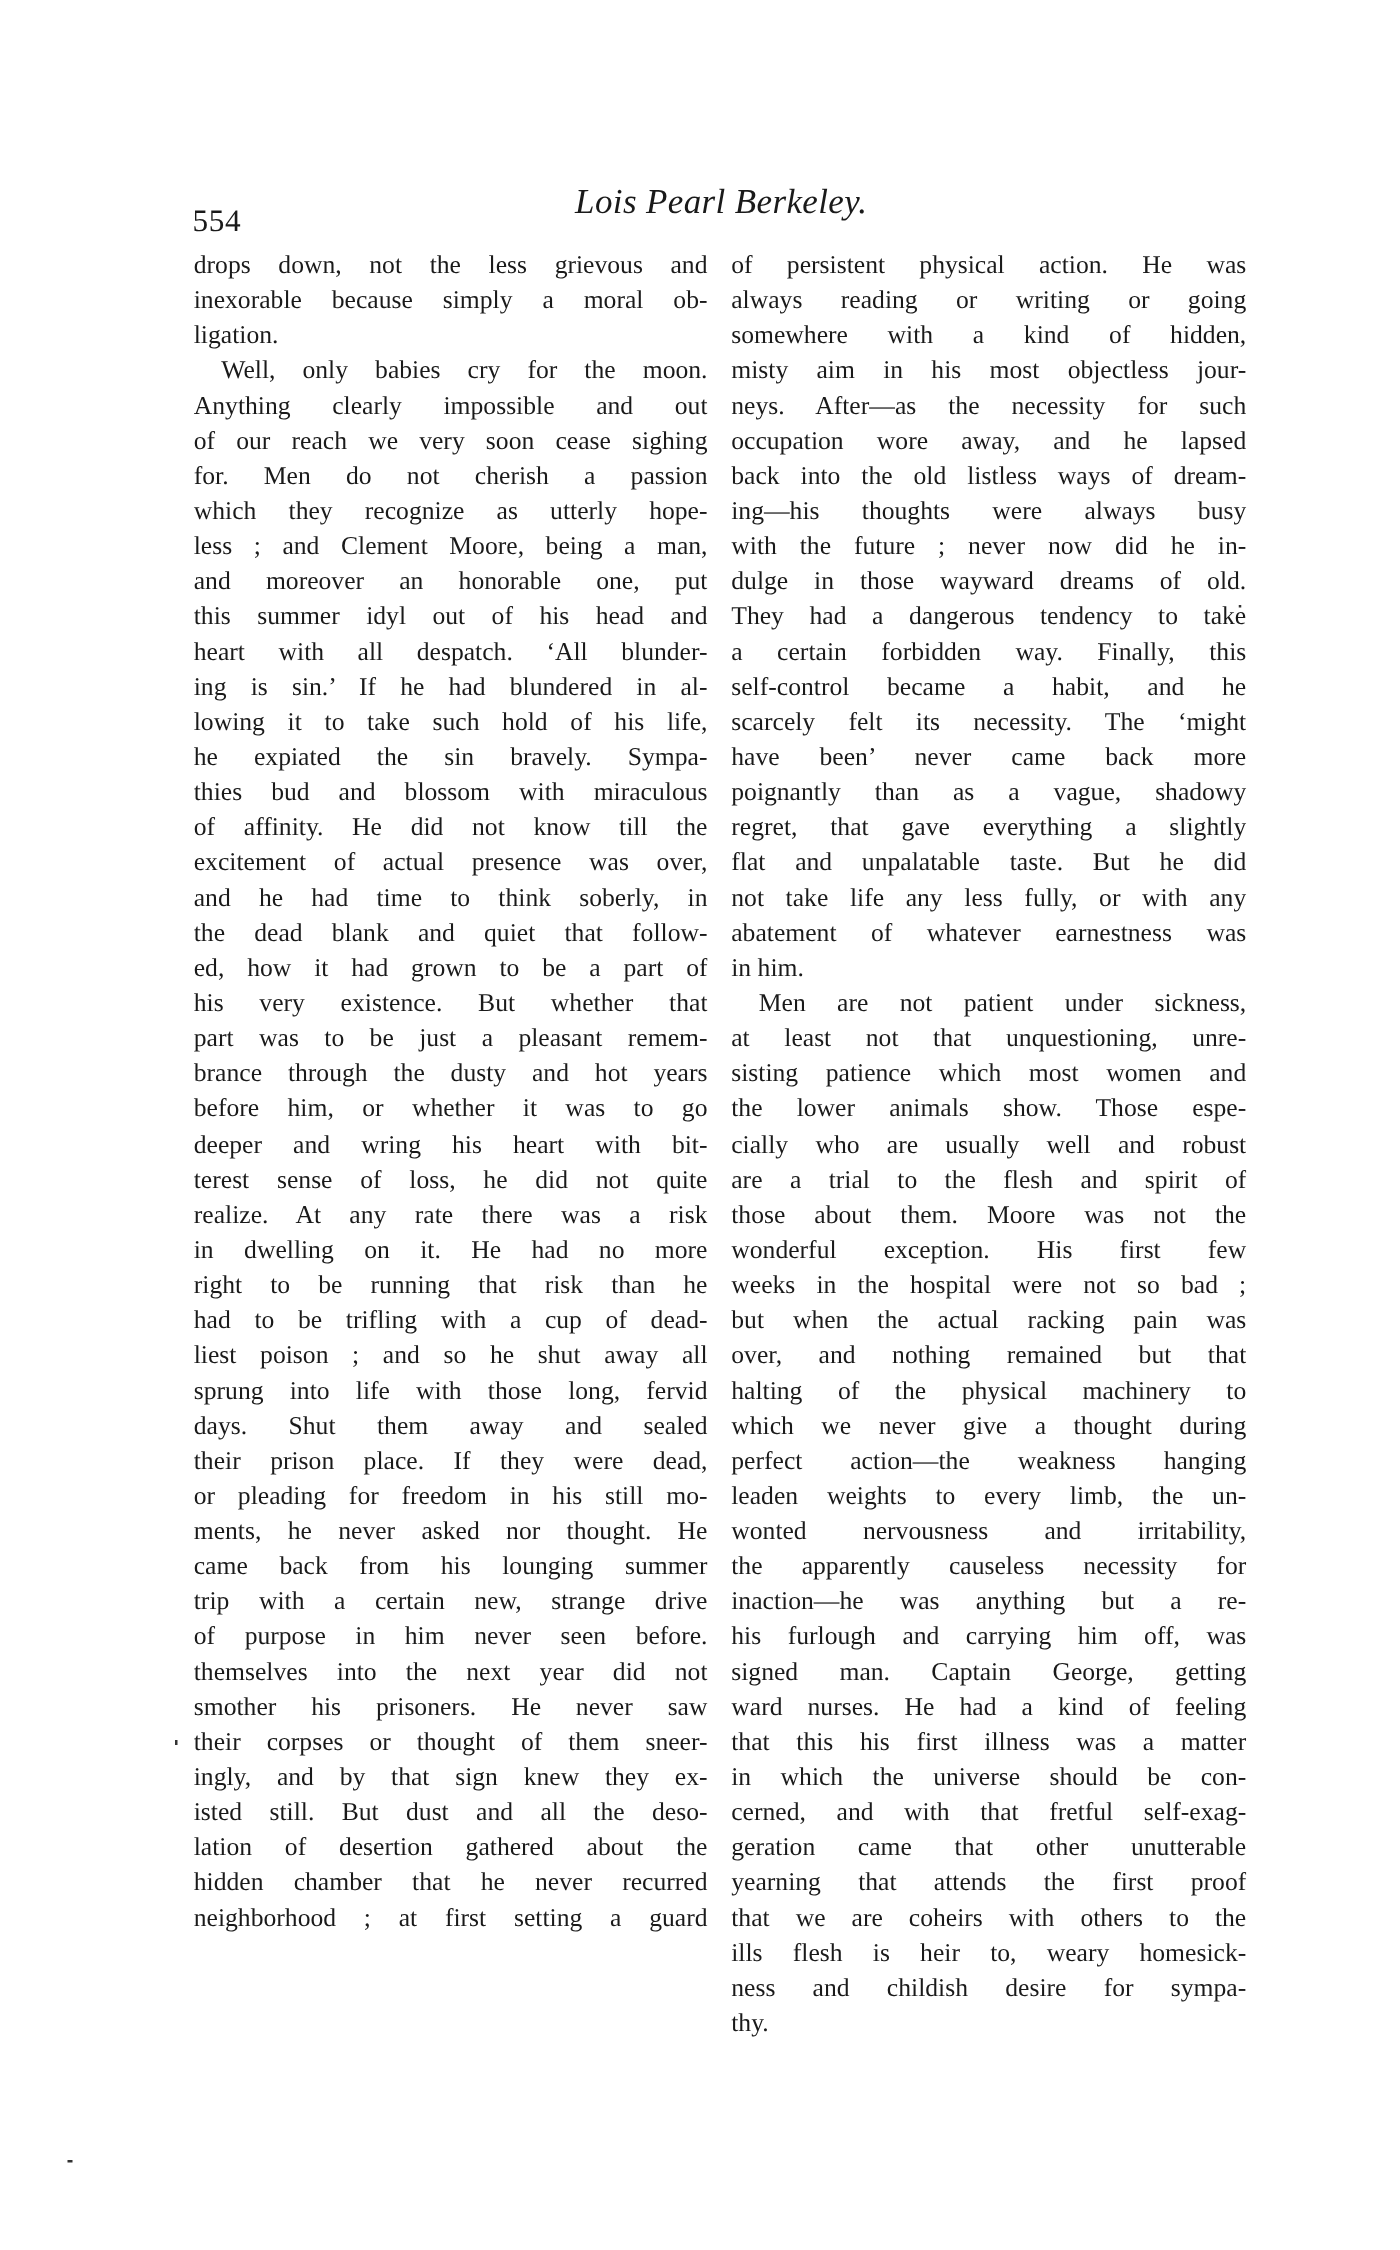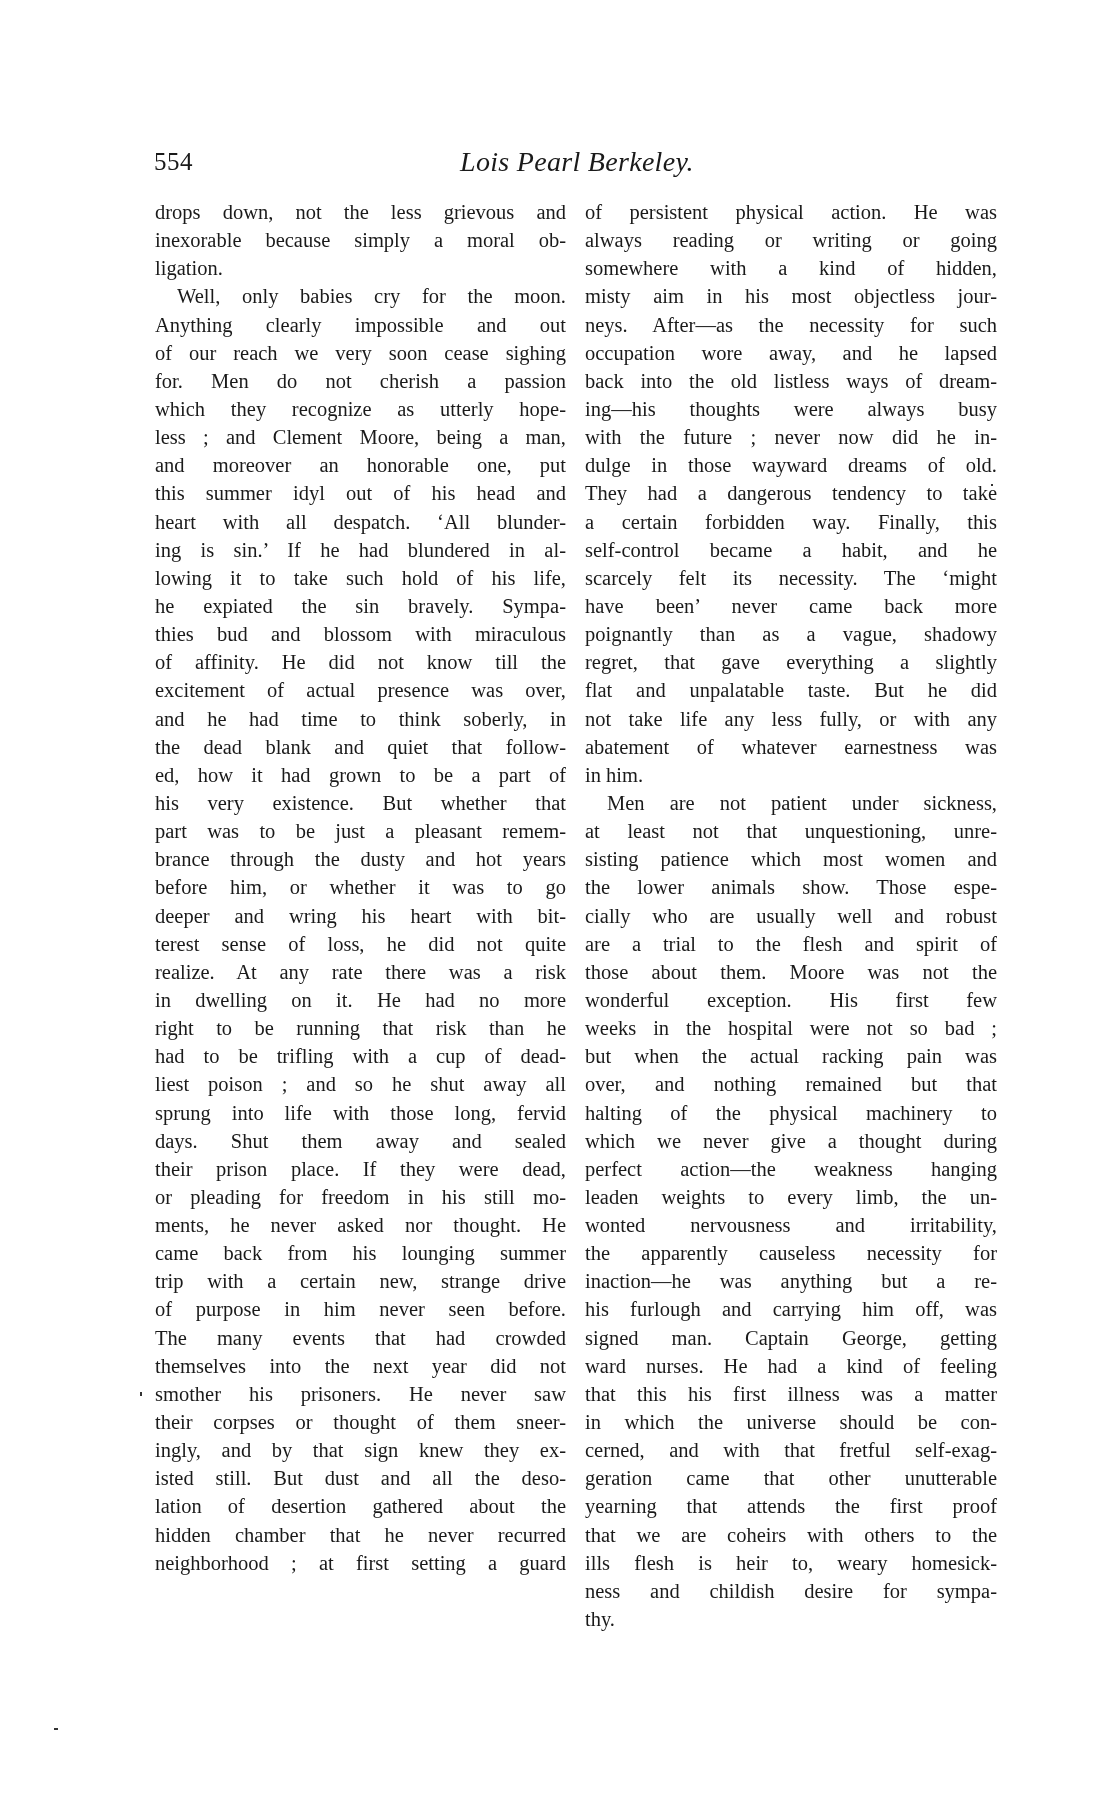--- a/index.html
+++ b/index.html
@@ -23,21 +23,21 @@
     .running-head {
       position: absolute;
       top: 148px;
       left: 154px;
       width: 826px;
       height: 34px;
     }
     .page-number {
       position: absolute;
       left: 0;
-      top: 0;
+      top: 16px;
       font-size: 25px;
       letter-spacing: 0.5px;
     }
     .running-title {
       position: absolute;
       left: 0;
       right: 0;
       top: -2px;
       text-align: center;
       font-style: italic;
@@ -115,21 +115,20 @@
       <div class="line">had to be trifling with a cup of dead-</div>
       <div class="line">liest poison ; and so he shut away all</div>
       <div class="line">sprung into life with those long, fervid</div>
       <div class="line">days.  Shut them away and sealed</div>
       <div class="line">their prison place.  If they were dead,</div>
       <div class="line">or pleading for freedom in his still mo-</div>
       <div class="line">ments, he never asked nor thought.  He</div>
       <div class="line">came back from his lounging summer</div>
       <div class="line">trip with a certain new, strange drive</div>
       <div class="line">of purpose in him never seen before.</div>
-      <div class="line">The many events that had crowded</div>
       <div class="line">themselves into the next year did not</div>
       <div class="line">smother his prisoners.  He never saw</div>
       <div class="line">their corpses or thought of them sneer-</div>
       <div class="line">ingly, and by that sign knew they ex-</div>
       <div class="line">isted still.  But dust and all the deso-</div>
       <div class="line">lation of desertion gathered about the</div>
       <div class="line">hidden chamber that he never recurred</div>
       <div class="line">neighborhood ; at first setting a guard</div>
     </div>
   <div class="column col-right" id="col-right">

